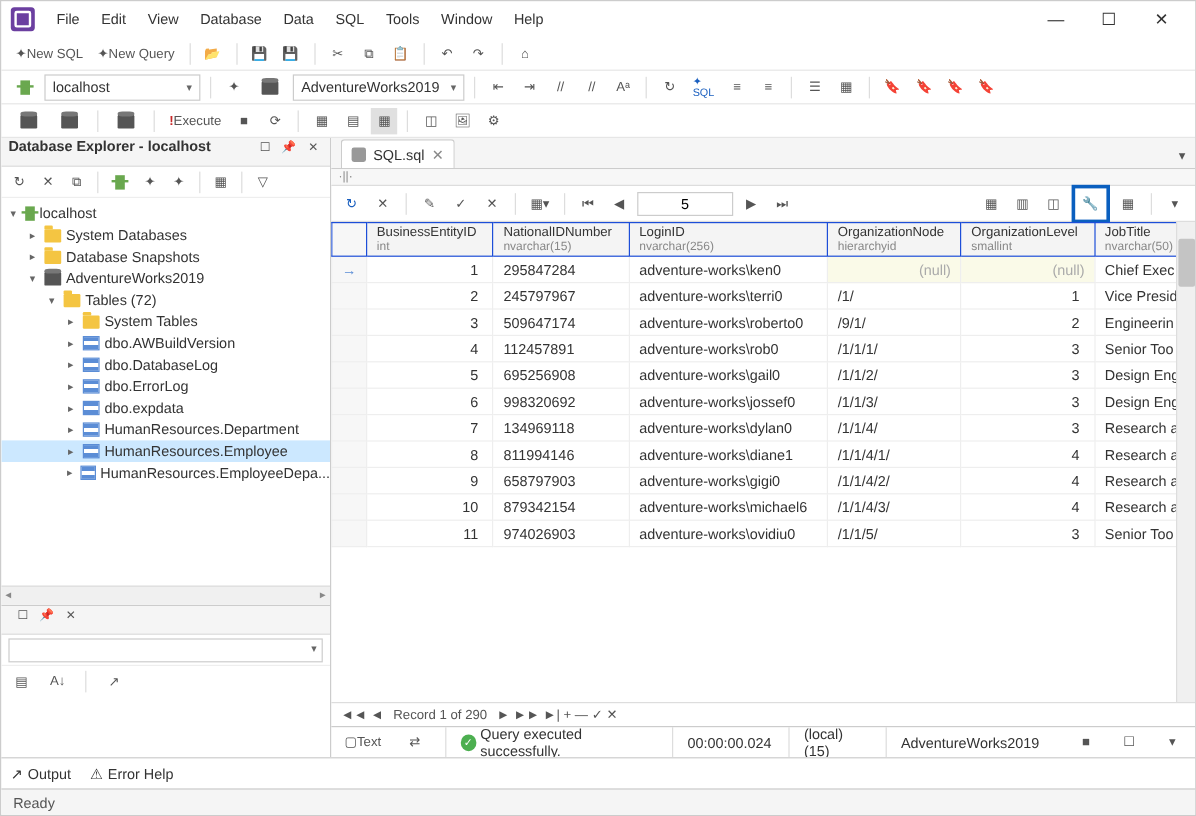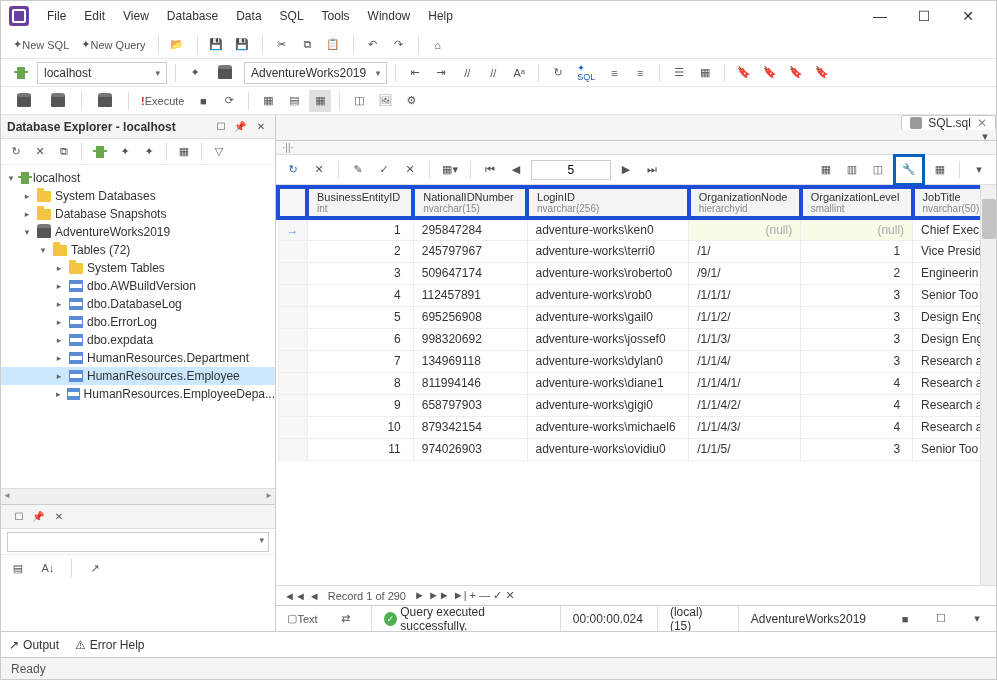--- a/index.html
+++ b/index.html
@@ -11,21 +11,21 @@
 .menubar span { padding: 4px 8px; cursor: default; }
 .winbtns { display: flex; gap: 20px; margin-right:8px; }
 .winbtn { width: 24px; text-align: center; cursor: default; font-size:14px;}
 .toolbar { height: 28px; display: flex; align-items: center; padding: 2px 8px; gap: 4px; border-bottom: 1px solid #e6e6e6; }
 .tbtn { min-width: 22px; height: 22px; display: inline-flex; align-items: center; justify-content: center; cursor: default; padding: 0 4px; font-size:11px; color:#555; }
 .sep { width: 1px; height: 18px; background: #ddd; margin: 0 4px; }
 .combo { height: 22px; border: 1px solid #ccc; background: #fff; padding: 0 20px 0 6px; min-width: 130px; display:flex; align-items:center; position:relative; font-size:12px;}
 .combo::after { content:'▾'; position:absolute; right:6px; font-size:9px; color:#666; }
 .main { flex: 1; display: flex; overflow: hidden; }
 .left-pane { width: 275px; display: flex; flex-direction: column; border-right: 1px solid #ccc; }
-.panel-head { height: 24px; display: flex; align-items: center; padding: 0 6px; background: #f5f5f5; border-bottom: 1px solid #ddd; font-size:12px; }
+.panel-head { height: 24px; display: flex; align-items: flex-start; padding: 0 6px; background: #f5f5f5; border-bottom: 1px solid #ddd; font-size:12px; }
 .panel-head .title { font-weight: bold; flex:1; }
 .panel-head .pbtn { width:16px; height:16px; margin-left:4px; display:flex;align-items:center;justify-content:center;font-size:10px;color:#555;cursor:default;}
 .mini-bar { height:26px; display:flex; align-items:center; padding:0 4px; gap:2px; border-bottom:1px solid #eee;}
 .tree { flex:1; overflow:auto; padding: 4px 0; font-size:12px; }
 .tree-item { display:flex; align-items:center; height:18px; padding-left: 4px; white-space:nowrap; cursor:default; }
 .tree-item.selected { background:#cce8ff; }
 .tw{display:inline-block;width:12px;text-align:center;color:#666;font-size:9px;}
 .ic-db{width:14px;height:12px;background:#555;border-radius:2px 2px 1px 1px;display:inline-block;margin:0 4px;position:relative;}
 .ic-db::before{content:'';position:absolute;top:-2px;left:0;right:0;height:4px;background:#777;border-radius:6px/3px;}
 .ic-fd{width:14px;height:11px;background:#f4c542;border-radius:1px;display:inline-block;margin:0 4px;position:relative;}
@@ -34,37 +34,37 @@
 .ic-srv{width:8px;height:12px;display:inline-block;margin:0 4px;background:#6aa84f;position:relative;}
 .ic-srv::after{content:'';position:absolute;left:-3px;top:4px;width:14px;height:2px;background:#6aa84f;}
 .scroll-h{height:16px;background:#f0f0f0;border-top:1px solid #ddd;position:relative;}
 .scroll-h::before{content:'◄';position:absolute;left:2px;font-size:8px;color:#888;top:2px;}
 .scroll-h::after{content:'►';position:absolute;right:2px;font-size:8px;color:#888;top:2px;}
 .properties { border-top:1px solid #ccc; display:flex; flex-direction:column; }
 .prop-tb{height:26px;display:flex;align-items:center;padding:0 6px;gap:8px;border-bottom:1px solid #eee;}
 .prop-combo{flex:1;height:20px;border:1px solid #ccc;position:relative;}
 .prop-combo::after{content:'▾';position:absolute;right:4px;top:2px;font-size:9px;color:#666;}
 .right-pane { flex:1; display:flex; flex-direction:column; overflow:hidden;}
-.tabs { height:26px; display:flex; align-items:flex-end; padding-left:8px; background:#f5f5f5; border-bottom:1px solid #ccc;flex-direction:column;}
+.tabs { height:26px; display:flex; align-items:flex-end; padding-left:8px; background:#f5f5f5; border-bottom:1px solid #ccc;}
 .tab { height:24px; padding:0 8px; display:flex; align-items:center; gap:6px; background:#fff; border:1px solid #ccc; border-bottom:none; border-radius:3px 3px 0 0; font-size:12px;}
 .tab .ic{width:12px;height:12px;background:#999;border-radius:2px;}
 .editor { padding:6px 20px; font-family:Consolas,monospace; font-size:13px; background:#fff; border-bottom:1px solid #ccc; height:100px; position:relative;}
 .editor .line{background:#eef2fa;padding:1px 4px;}
 .kw-sel{color:#0000cc;}
 .kw-from{color:#0000cc;}
 .kw-id{color:#2b6b2b;}
 .editor-gutter{position:absolute;right:4px;top:4px;width:14px;height:14px;border:1px solid #aaa;font-size:9px;text-align:center;line-height:12px;color:#666;}
 .splitter{height:14px;background:#f7f7f7;border-bottom:1px solid #ddd;display:flex;align-items:center;padding-left:6px;font-size:10px;color:#888;}
 .grid-tb{height:30px;display:flex;align-items:center;padding:0 6px;gap:4px;border-bottom:1px solid #ddd;}
 .grid-tb .ginput{width:80px;height:20px;border:1px solid #ccc;text-align:center;font-size:12px;}
 .grid-tb .flex-spacer{flex:1;}
 .grid-tb .highlight-box{border:3px solid #0a5fbf;padding:2px;}
 .grid { flex:1; overflow:auto; position:relative; font-size:12px;}
 table { border-collapse:collapse; width:100%; }
-th { background:#f4f4f4; text-align:left; padding:2px 8px; border:4px solid #1d4ed8; font-weight:normal; height:14px; font-size:11px;}
+th { background:#f4f4f4; text-align:left; padding:2px 8px; border:1px solid #1d4ed8; font-weight:normal; height:14px; font-size:11px;}
 th .sub{display:block;font-size:10px;color:#888;}
 td { border:1px solid #eee; padding:2px 8px; height:22px; white-space:nowrap; }
 .rownum-col{width:28px;background:#f7f7f7;text-align:center;color:#5b8dd6;}
 td.num{text-align:right;padding-right:12px;}
 td.null{color:#aaa;text-align:right;background:#fafae8;}
 .vscroll{position:absolute;right:0;top:0;bottom:0;width:16px;background:#f0f0f0;border-left:1px solid #ddd;}
 .vthumb{position:absolute;top:14px;width:14px;left:1px;height:40px;background:#c4c4c4;border-radius:2px;}
 .grid-nav{height:20px;border-top:1px solid #ddd;display:flex;align-items:center;font-size:11px;padding:0 8px;gap:8px;color:#555;}
 .status-row1{height:26px;border-top:1px solid #ccc;display:flex;align-items:center;padding:0 8px;gap:14px;font-size:12px;}
 .status-row1 .ok-ic{width:14px;height:14px;border-radius:50%;background:#4caf50;color:#fff;display:inline-flex;align-items:center;justify-content:center;font-size:9px;}

